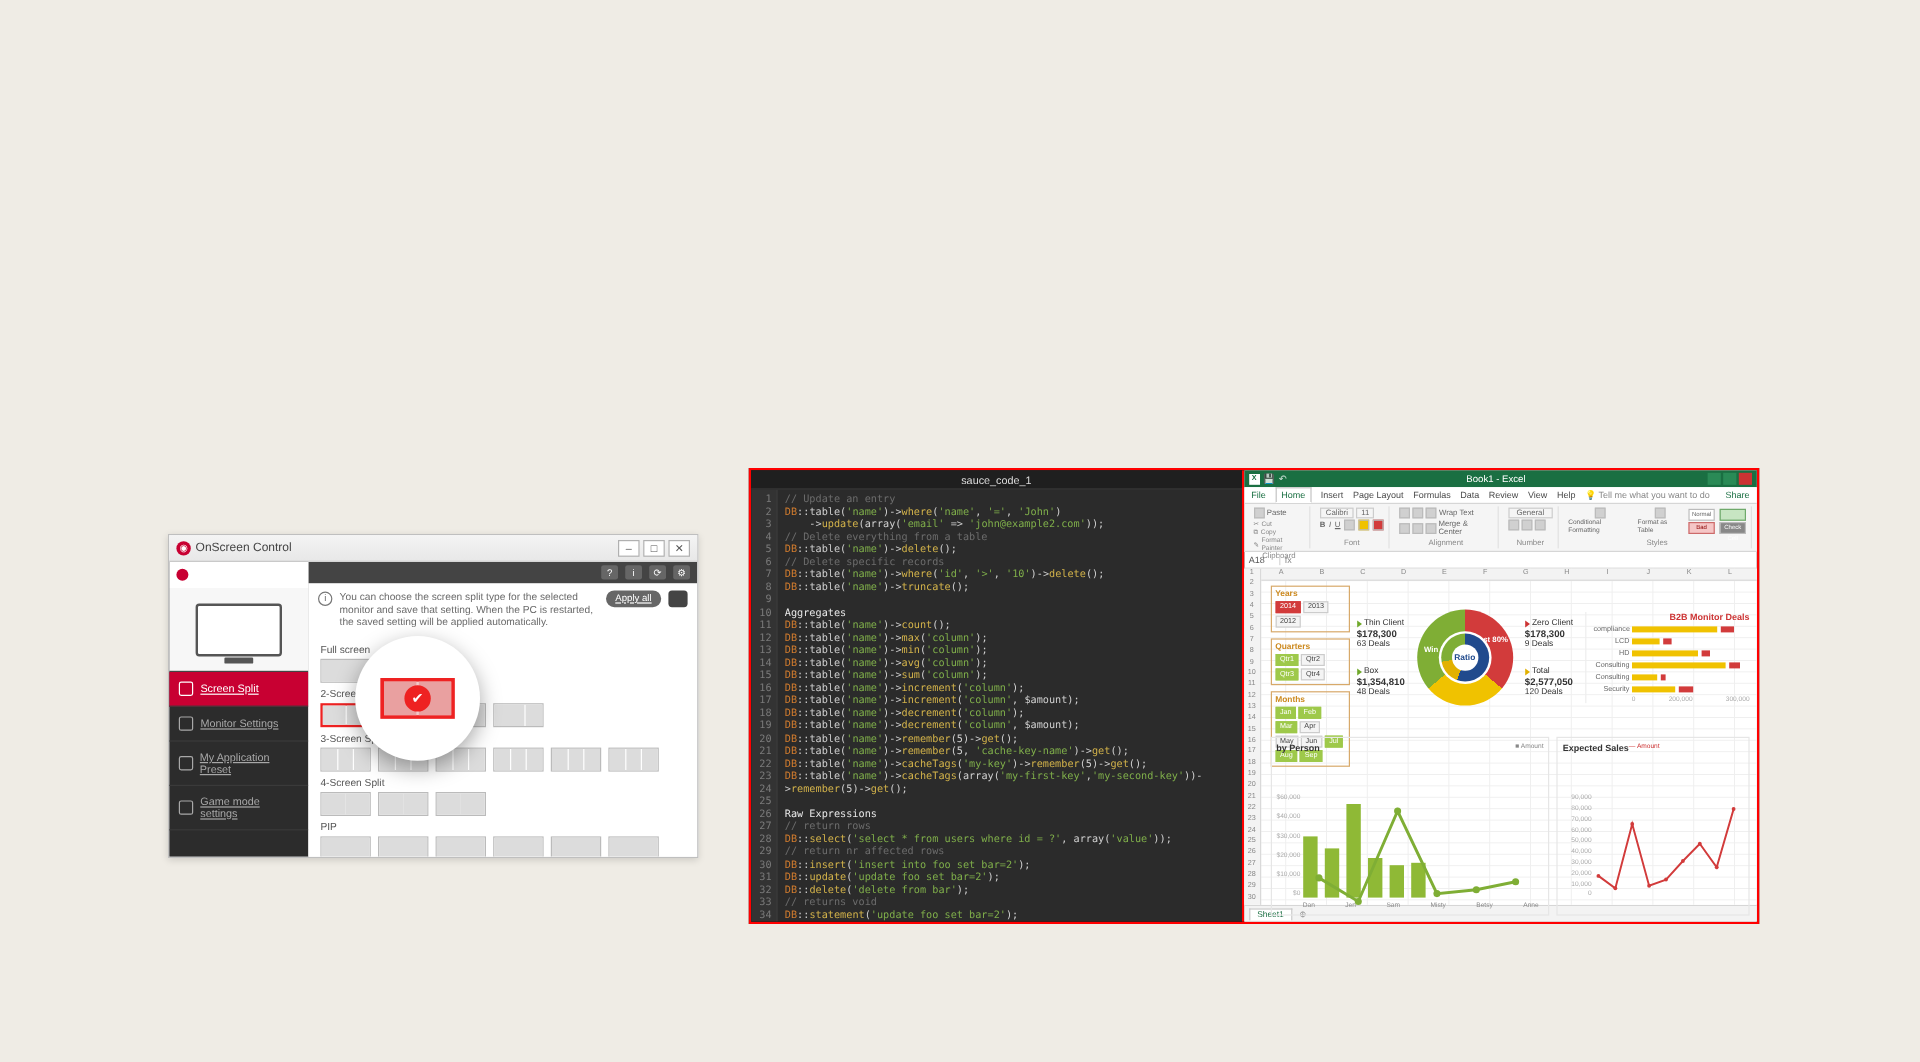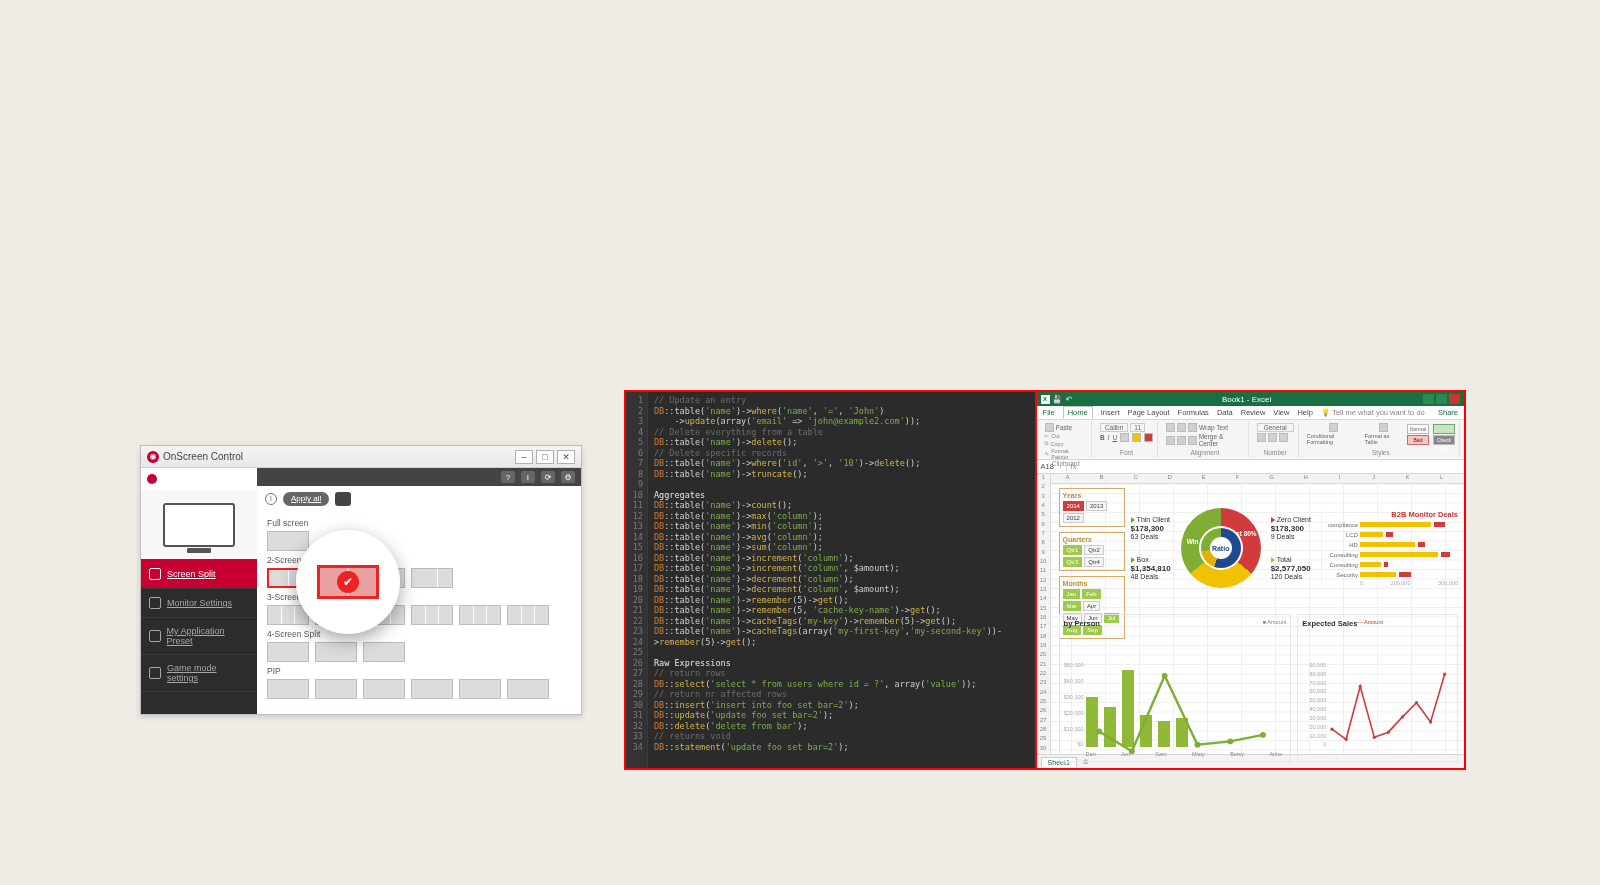--- a/index.html
+++ b/index.html
@@ -345,20 +345,21 @@
     </div>
     <div class="osd-main">
       <div class="osd-toolbar">
         <span class="tb">?</span>
         <span class="tb">i</span>
         <span class="tb">⟳</span>
         <span class="tb">⚙</span>
       </div>
       <div class="osd-info">
         <span class="info-ic">i</span>
+        <span class="msg">You can choose the screen split type for the selected monitor and save that setting. When the PC is restarted, the saved setting will be applied automatically.</span>
         <span class="btn-apply">Apply all</span>
         <span class="btn-ico"></span>
       </div>
       <div class="osd-sections">
         <div class="osd-sec-title">Full screen</div>
         <div class="split-row">
           <div class="split-tile full">
               <div></div>
             </div>
         </div>
@@ -463,20 +464,21 @@
 
 <div class="magnifier">
   <div class="mag-tile">
     <div class="mag-check">✔</div>
   </div>
 </div>
 
 <div class="split-frame">
 
   <div class="pane-left">
+    <div class="editor-title">sauce_code_1</div>
     <div class="editor-body">
       <div class="gutter">1
 2
 3
 4
 5
 6
 7
 8
 9

